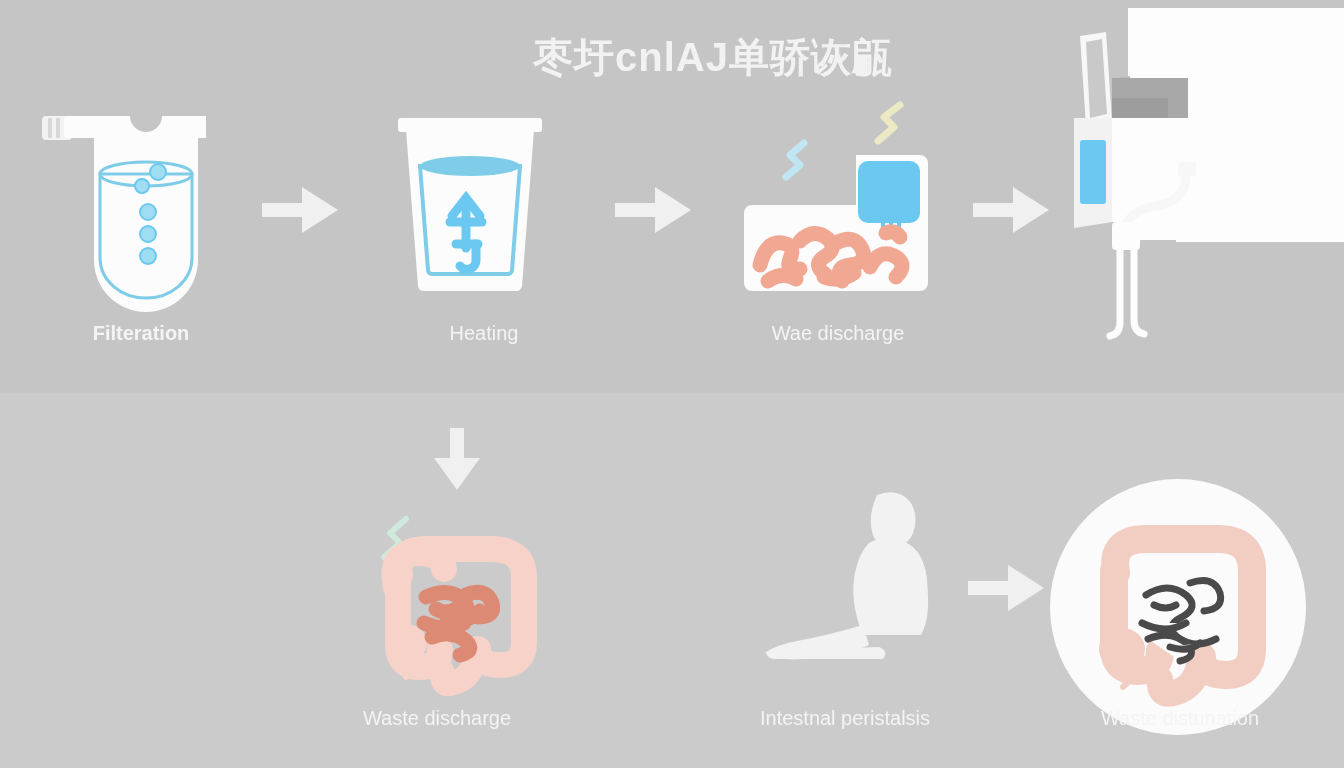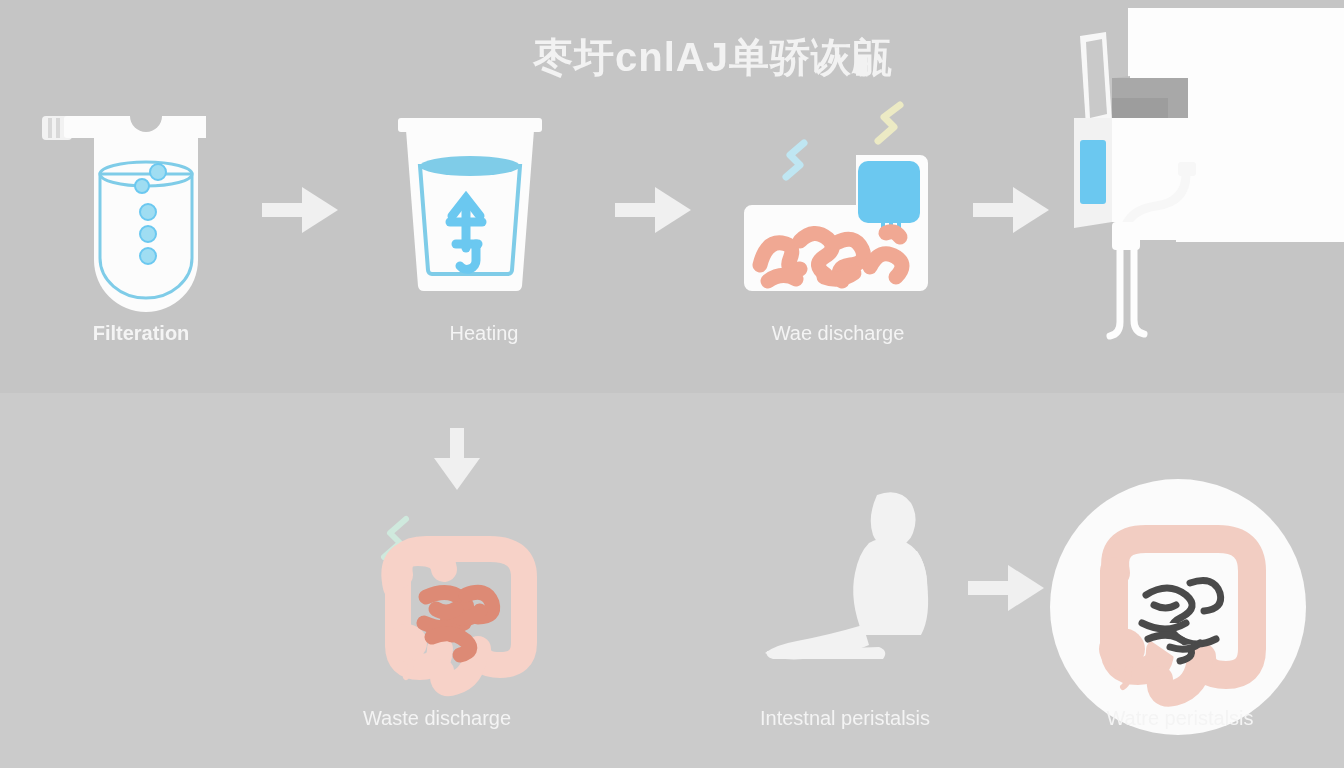--- a/index.html
+++ b/index.html
@@ -304,15 +304,15 @@
     </svg>
   </div>
 
   <div class="arrow-right" style="left:968px; top:565px;">
     <div class="shaft"></div>
     <div class="head"></div>
   </div>
 
   <div class="step-label" style="left:437px; top:707px;">Waste discharge</div>
   <div class="step-label" style="left:845px; top:707px;">Intestnal peristalsis</div>
-  <div class="step-label" style="left:1180px; top:707px;">Watre peristalsis</div>
+  <div class="step-label" style="left:1180px; top:707px;">Waste distunation</div>
 
 </div>
 
 </body></html>

